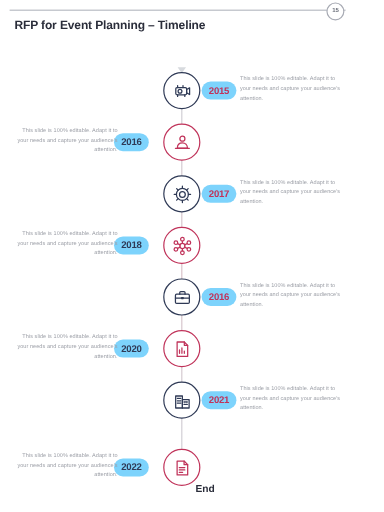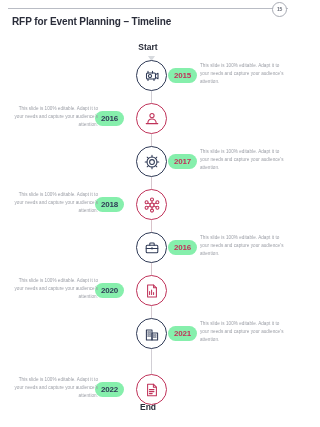--- a/index.html
+++ b/index.html
@@ -73,21 +73,21 @@
   .cap-label {
     position: absolute;
     left: 0;
     width: 296px;
     text-align: center;
     font-size: 8.5px;
     font-weight: bold;
     color: #2a2d3a;
   }
   .cap-label.start { top: 0px; }
-  .cap-label.end   { top: 360px; }
+  .cap-label.end   { top: 360px; padding-left: 23px; }
 
   .cap-marker {
     position: absolute;
     left: 147px;
     width: 9px;
     height: 9px;
   }
   .cap-marker.start { top: 12px; }
   .cap-marker.end   { top: 347px; }
   .cap-marker svg { display: block; }
@@ -117,21 +117,21 @@
   .node svg { display: block; }
 
   
   .year {
     position: absolute;
     top: 8px;
     height: 15px;
     min-width: 28px;
     padding: 0 6px;
     border-radius: 8px;
-    background: #86efac;
+    background: #7dd3fc;
     display: flex;
     align-items: center;
     justify-content: center;
     font-size: 8px;
     font-weight: bold;
     letter-spacing: -0.2px;
     box-sizing: border-box;
   }
   .year.right { left: 168px; }
   .year.left  { left: 95px; }
@@ -159,21 +159,20 @@
 <div class="page-badge">
   <span>15</span>
 </div>
 
 <div class="page-title">RFP for Event Planning – Timeline</div>
 
 <div class="timeline">
 
   <div class="axis-line"></div>
 
-  <div class="cap-label start">Start</div>
 
   <div class="cap-marker start">
     <svg width="9" height="9" viewBox="0 0 9 9">
       <path d="M1 2 L8 2 L4.5 7 Z" fill="#d7dade"></path>
     </svg>
   </div>
 
   <div class="cap-label end">End</div>
 
   <div class="cap-marker end">

